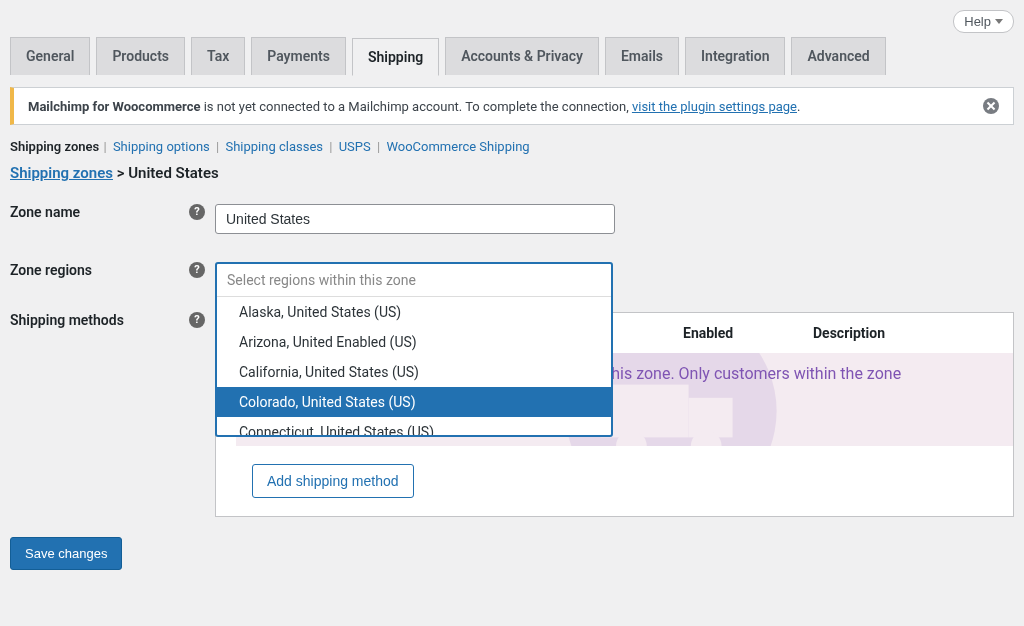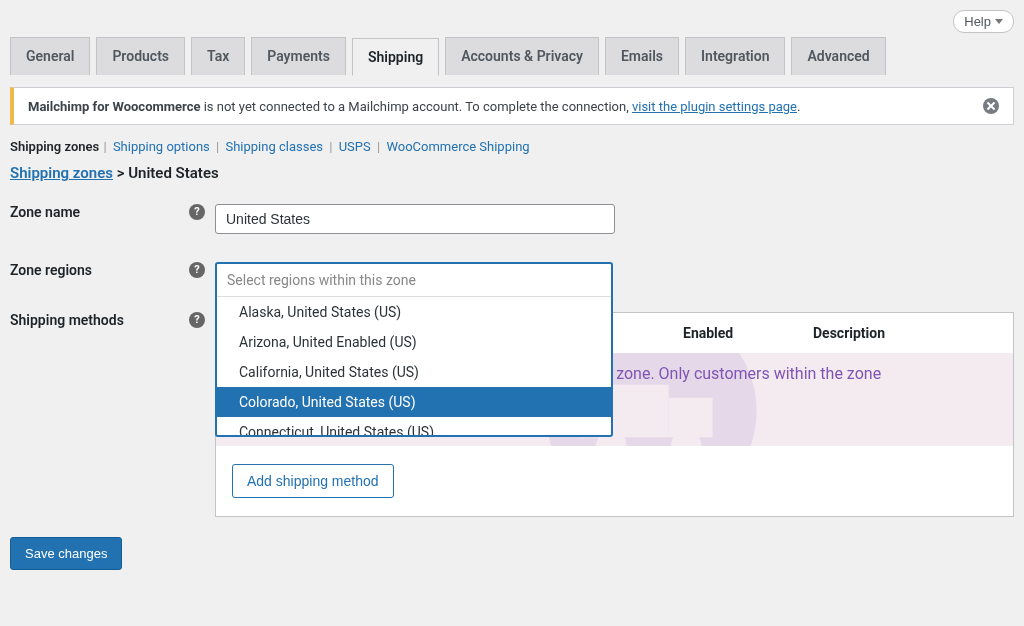--- a/index.html
+++ b/index.html
@@ -140,20 +140,21 @@
     color: #2c3338;
     cursor: pointer;
   }
   .select2-option.highlighted { background: #2271b1; color: #fff; }
   .select2-option.cutoff { overflow: hidden; white-space: nowrap; height: 18px; }
   .methods-panel {
     flex: 1;
     border: 1px solid #c3c4c7;
     background: #fff;
     position: relative;
+    padding-left: 20px;
   }
   .methods-head {
     display: flex;
     font-weight: 700;
     color: #1d2327;
     padding: 12px 0;
     font-size: 14px;
   }
   .col-enabled { width: 130px; }
   .col-desc { width: 200px; }

